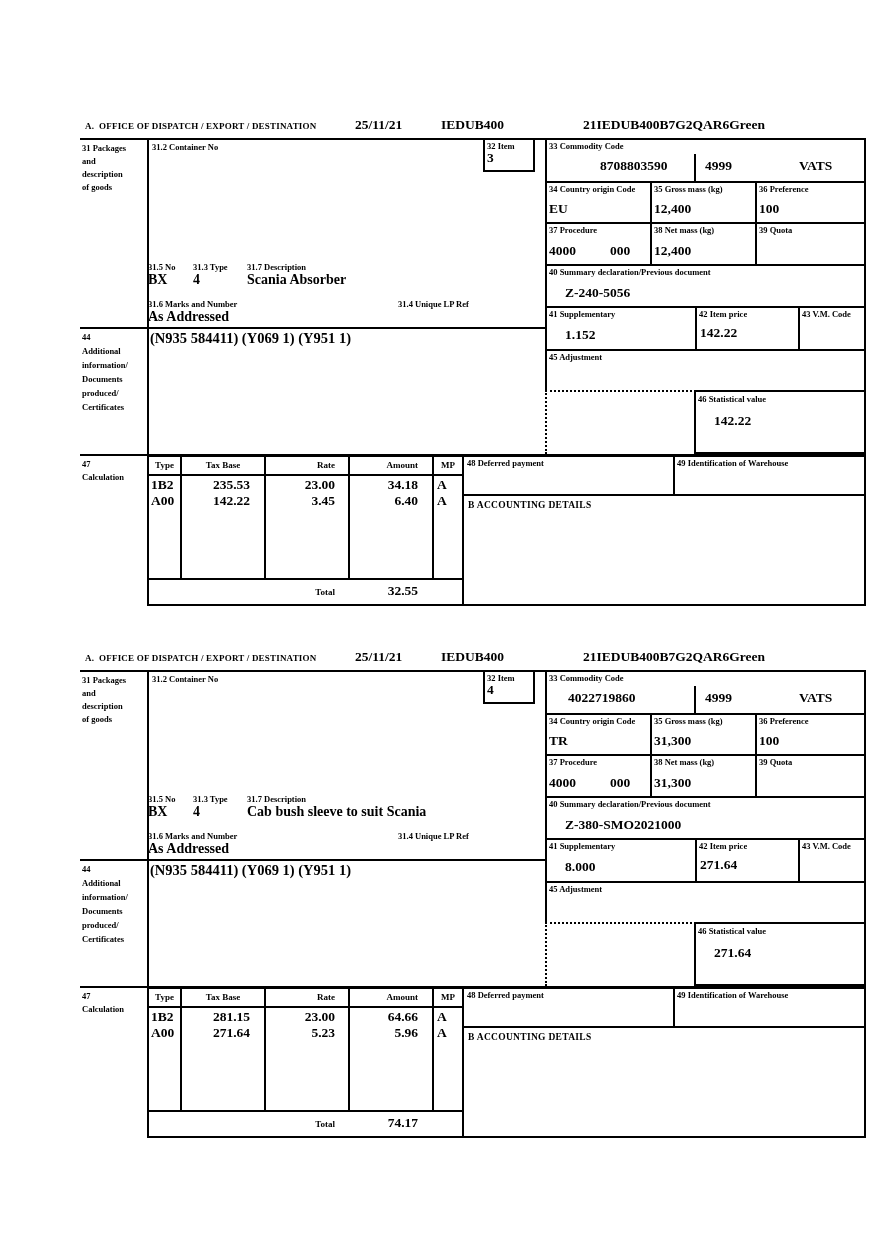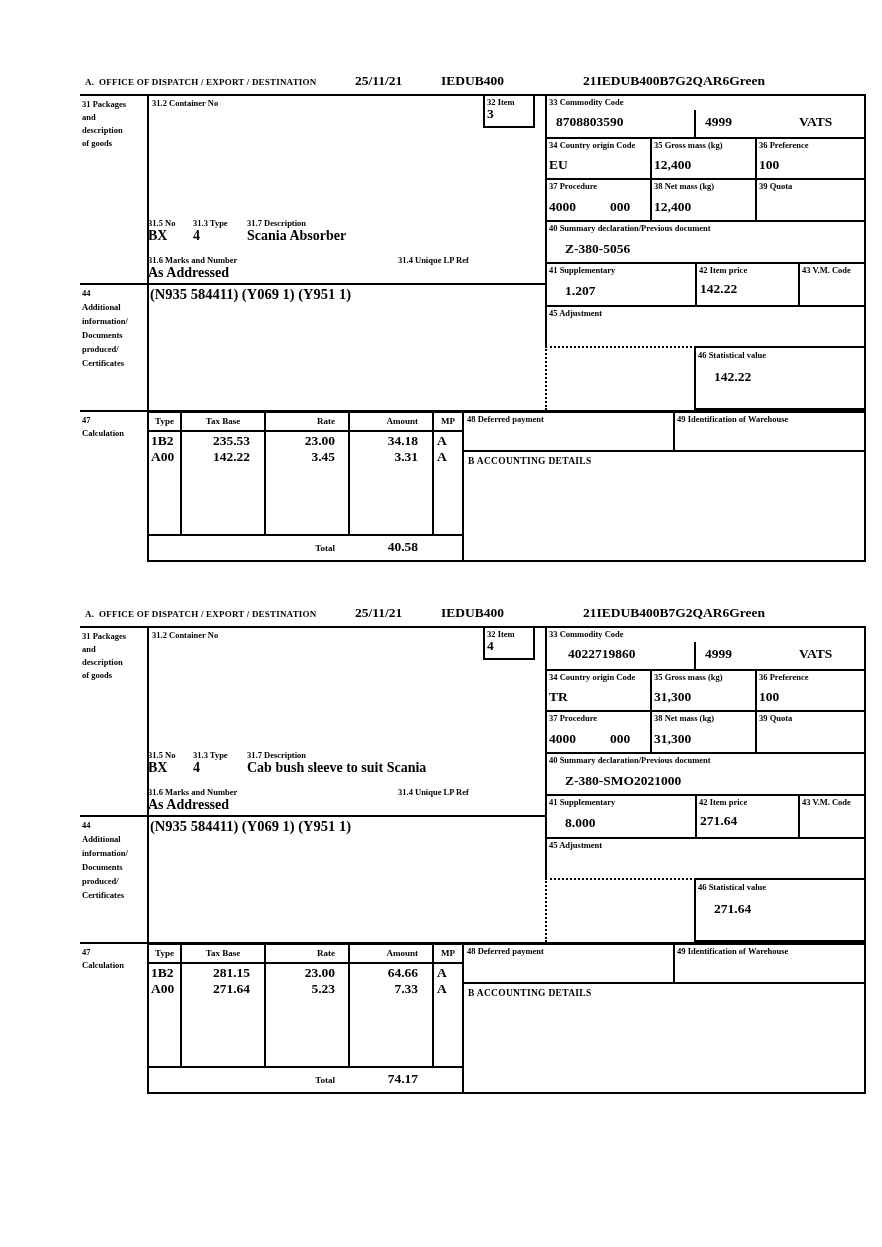--- a/index.html
+++ b/index.html
@@ -1,20 +1,20 @@
 <!DOCTYPE html>
 <html><head>
 <meta charset="utf-8">
 <style>
   html,body{margin:0;padding:0;}
   body{
     width:882px;height:1247px;position:relative;background:#ffffff;color:#000;
     font-family:"Liberation Serif", serif;font-weight:bold;
   }
-  .sec{position:absolute;left:0;width:882px;height:492px;}
+  .sec{position:absolute;left:0;width:882px;height:492px;margin-top:44px;}
   .abs{position:absolute;}
   .lbl{font-size:8.5px;line-height:10px;white-space:nowrap;}
   .lbl9{font-size:9px;line-height:11px;white-space:nowrap;}
   .val{font-size:13.5px;line-height:14px;white-space:nowrap;}
   .val14{font-size:14px;line-height:15px;white-space:nowrap;}
   .val145{font-size:14.5px;line-height:15px;white-space:nowrap;}
   .hdr-lbl{font-size:9px;letter-spacing:.2px;white-space:pre;}
   .hdr-val{font-size:13.5px;white-space:nowrap;}
   .acct-lbl{font-size:9.5px;letter-spacing:.3px;white-space:nowrap;}
   .line{background:#000;}
@@ -73,21 +73,21 @@
       <span>Additional</span>
       <span>information/</span>
       <span>Documents</span>
       <span>produced/</span>
       <span>Certificates</span>
     </div>
     <span class="abs val145" style="left:150px;top:217px">(N935 584411) (Y069 1) (Y951 1)</span>
 
     <div class="abs box" style="left:545px;top:24px;width:321px;height:45px"></div>
     <span class="abs lbl" style="left:549px;top:27px">33 Commodity Code</span>
-    <span class="abs val" style="left:556px;top:45px">8708803590</span>
+    <span class="abs val" style="left:600px;top:45px">8708803590</span>
     <div class="abs line" style="left:694px;top:40px;width:2px;height:27px"></div>
     <span class="abs val" style="left:705px;top:45px">4999</span>
     <span class="abs val" style="left:799px;top:45px">VATS</span>
 
     <div class="abs box" style="left:545px;top:67px;width:107px;height:43px"></div>
     <span class="abs lbl" style="left:549px;top:70px">34 Country origin Code</span>
     <span class="abs val" style="left:549px;top:88px">EU</span>
     <div class="abs box" style="left:650px;top:67px;width:107px;height:43px"></div>
     <span class="abs lbl" style="left:654px;top:70px">35 Gross mass (kg)</span>
     <span class="abs val" style="left:654px;top:88px">12,400</span>
@@ -100,25 +100,25 @@
     <span class="abs val" style="left:549px;top:130px">4000</span>
     <span class="abs val" style="left:610px;top:130px">000</span>
     <div class="abs box" style="left:650px;top:108px;width:107px;height:44px"></div>
     <span class="abs lbl" style="left:654px;top:111px">38 Net mass (kg)</span>
     <span class="abs val" style="left:654px;top:130px">12,400</span>
     <div class="abs box" style="left:755px;top:108px;width:111px;height:44px"></div>
     <span class="abs lbl" style="left:759px;top:111px">39 Quota</span>
 
     <div class="abs box" style="left:545px;top:150px;width:321px;height:44px"></div>
     <span class="abs lbl" style="left:549px;top:153px">40 Summary declaration/Previous document</span>
-    <span class="abs val" style="left:565px;top:172px">Z-380-5056</span>
+    <span class="abs val" style="left:565px;top:172px">Z-240-5056</span>
 
     <div class="abs box" style="left:545px;top:192px;width:152px;height:45px"></div>
     <span class="abs lbl" style="left:549px;top:195px">41 Supplementary</span>
-    <span class="abs val" style="left:565px;top:214px">1.207</span>
+    <span class="abs val" style="left:565px;top:214px">1.152</span>
     <div class="abs box" style="left:695px;top:192px;width:105px;height:45px"></div>
     <span class="abs lbl" style="left:699px;top:195px">42 Item price</span>
     <span class="abs val" style="left:700px;top:212px">142.22</span>
     <div class="abs box" style="left:798px;top:192px;width:68px;height:45px"></div>
     <span class="abs lbl" style="left:802px;top:195px">43 V.M. Code</span>
 
     <div class="abs box-open-bottom" style="left:545px;top:235px;width:321px;height:41px"></div>
     <span class="abs lbl" style="left:549px;top:238px">45 Adjustment</span>
     <div class="abs dotv" style="left:545px;top:276px;width:2px;height:64px"></div>
     <div class="abs doth" style="left:545px;top:276px;width:151px;height:2px"></div>
@@ -149,25 +149,25 @@
     <div class="abs box" style="left:432px;top:360px;width:32px;height:106px"></div>
 
     <span class="abs val" style="left:151px;top:364px">1B2</span>
     <span class="abs val rt" style="left:180px;top:364px;width:70px">235.53</span>
     <span class="abs val rt" style="left:264px;top:364px;width:71px">23.00</span>
     <span class="abs val rt" style="left:348px;top:364px;width:70px">34.18</span>
     <span class="abs val" style="left:437px;top:364px">A</span>
     <span class="abs val" style="left:151px;top:380px">A00</span>
     <span class="abs val rt" style="left:180px;top:380px;width:70px">142.22</span>
     <span class="abs val rt" style="left:264px;top:380px;width:71px">3.45</span>
-    <span class="abs val rt" style="left:348px;top:380px;width:70px">3.31</span>
+    <span class="abs val rt" style="left:348px;top:380px;width:70px">6.40</span>
     <span class="abs val" style="left:437px;top:380px">A</span>
 
     <span class="abs lbl9 rt" style="left:264px;top:473px;width:71px">Total</span>
-    <span class="abs val rt" style="left:348px;top:470px;width:70px">40.58</span>
+    <span class="abs val rt" style="left:348px;top:470px;width:70px">32.55</span>
 
     <div class="abs box" style="left:462px;top:341px;width:213px;height:41px"></div>
     <span class="abs lbl" style="left:467px;top:344px">48 Deferred payment</span>
     <div class="abs box" style="left:673px;top:341px;width:193px;height:41px"></div>
     <span class="abs lbl" style="left:677px;top:344px">49 Identification of Warehouse</span>
     <div class="abs box" style="left:462px;top:380px;width:404px;height:112px"></div>
     <span class="abs acct-lbl" style="left:468px;top:386px">B ACCOUNTING DETAILS</span>
 
   </div>
 
@@ -290,21 +290,21 @@
     <div class="abs box" style="left:432px;top:360px;width:32px;height:106px"></div>
 
     <span class="abs val" style="left:151px;top:364px">1B2</span>
     <span class="abs val rt" style="left:180px;top:364px;width:70px">281.15</span>
     <span class="abs val rt" style="left:264px;top:364px;width:71px">23.00</span>
     <span class="abs val rt" style="left:348px;top:364px;width:70px">64.66</span>
     <span class="abs val" style="left:437px;top:364px">A</span>
     <span class="abs val" style="left:151px;top:380px">A00</span>
     <span class="abs val rt" style="left:180px;top:380px;width:70px">271.64</span>
     <span class="abs val rt" style="left:264px;top:380px;width:71px">5.23</span>
-    <span class="abs val rt" style="left:348px;top:380px;width:70px">7.33</span>
+    <span class="abs val rt" style="left:348px;top:380px;width:70px">5.96</span>
     <span class="abs val" style="left:437px;top:380px">A</span>
 
     <span class="abs lbl9 rt" style="left:264px;top:473px;width:71px">Total</span>
     <span class="abs val rt" style="left:348px;top:470px;width:70px">74.17</span>
 
     <div class="abs box" style="left:462px;top:341px;width:213px;height:41px"></div>
     <span class="abs lbl" style="left:467px;top:344px">48 Deferred payment</span>
     <div class="abs box" style="left:673px;top:341px;width:193px;height:41px"></div>
     <span class="abs lbl" style="left:677px;top:344px">49 Identification of Warehouse</span>
     <div class="abs box" style="left:462px;top:380px;width:404px;height:112px"></div>

